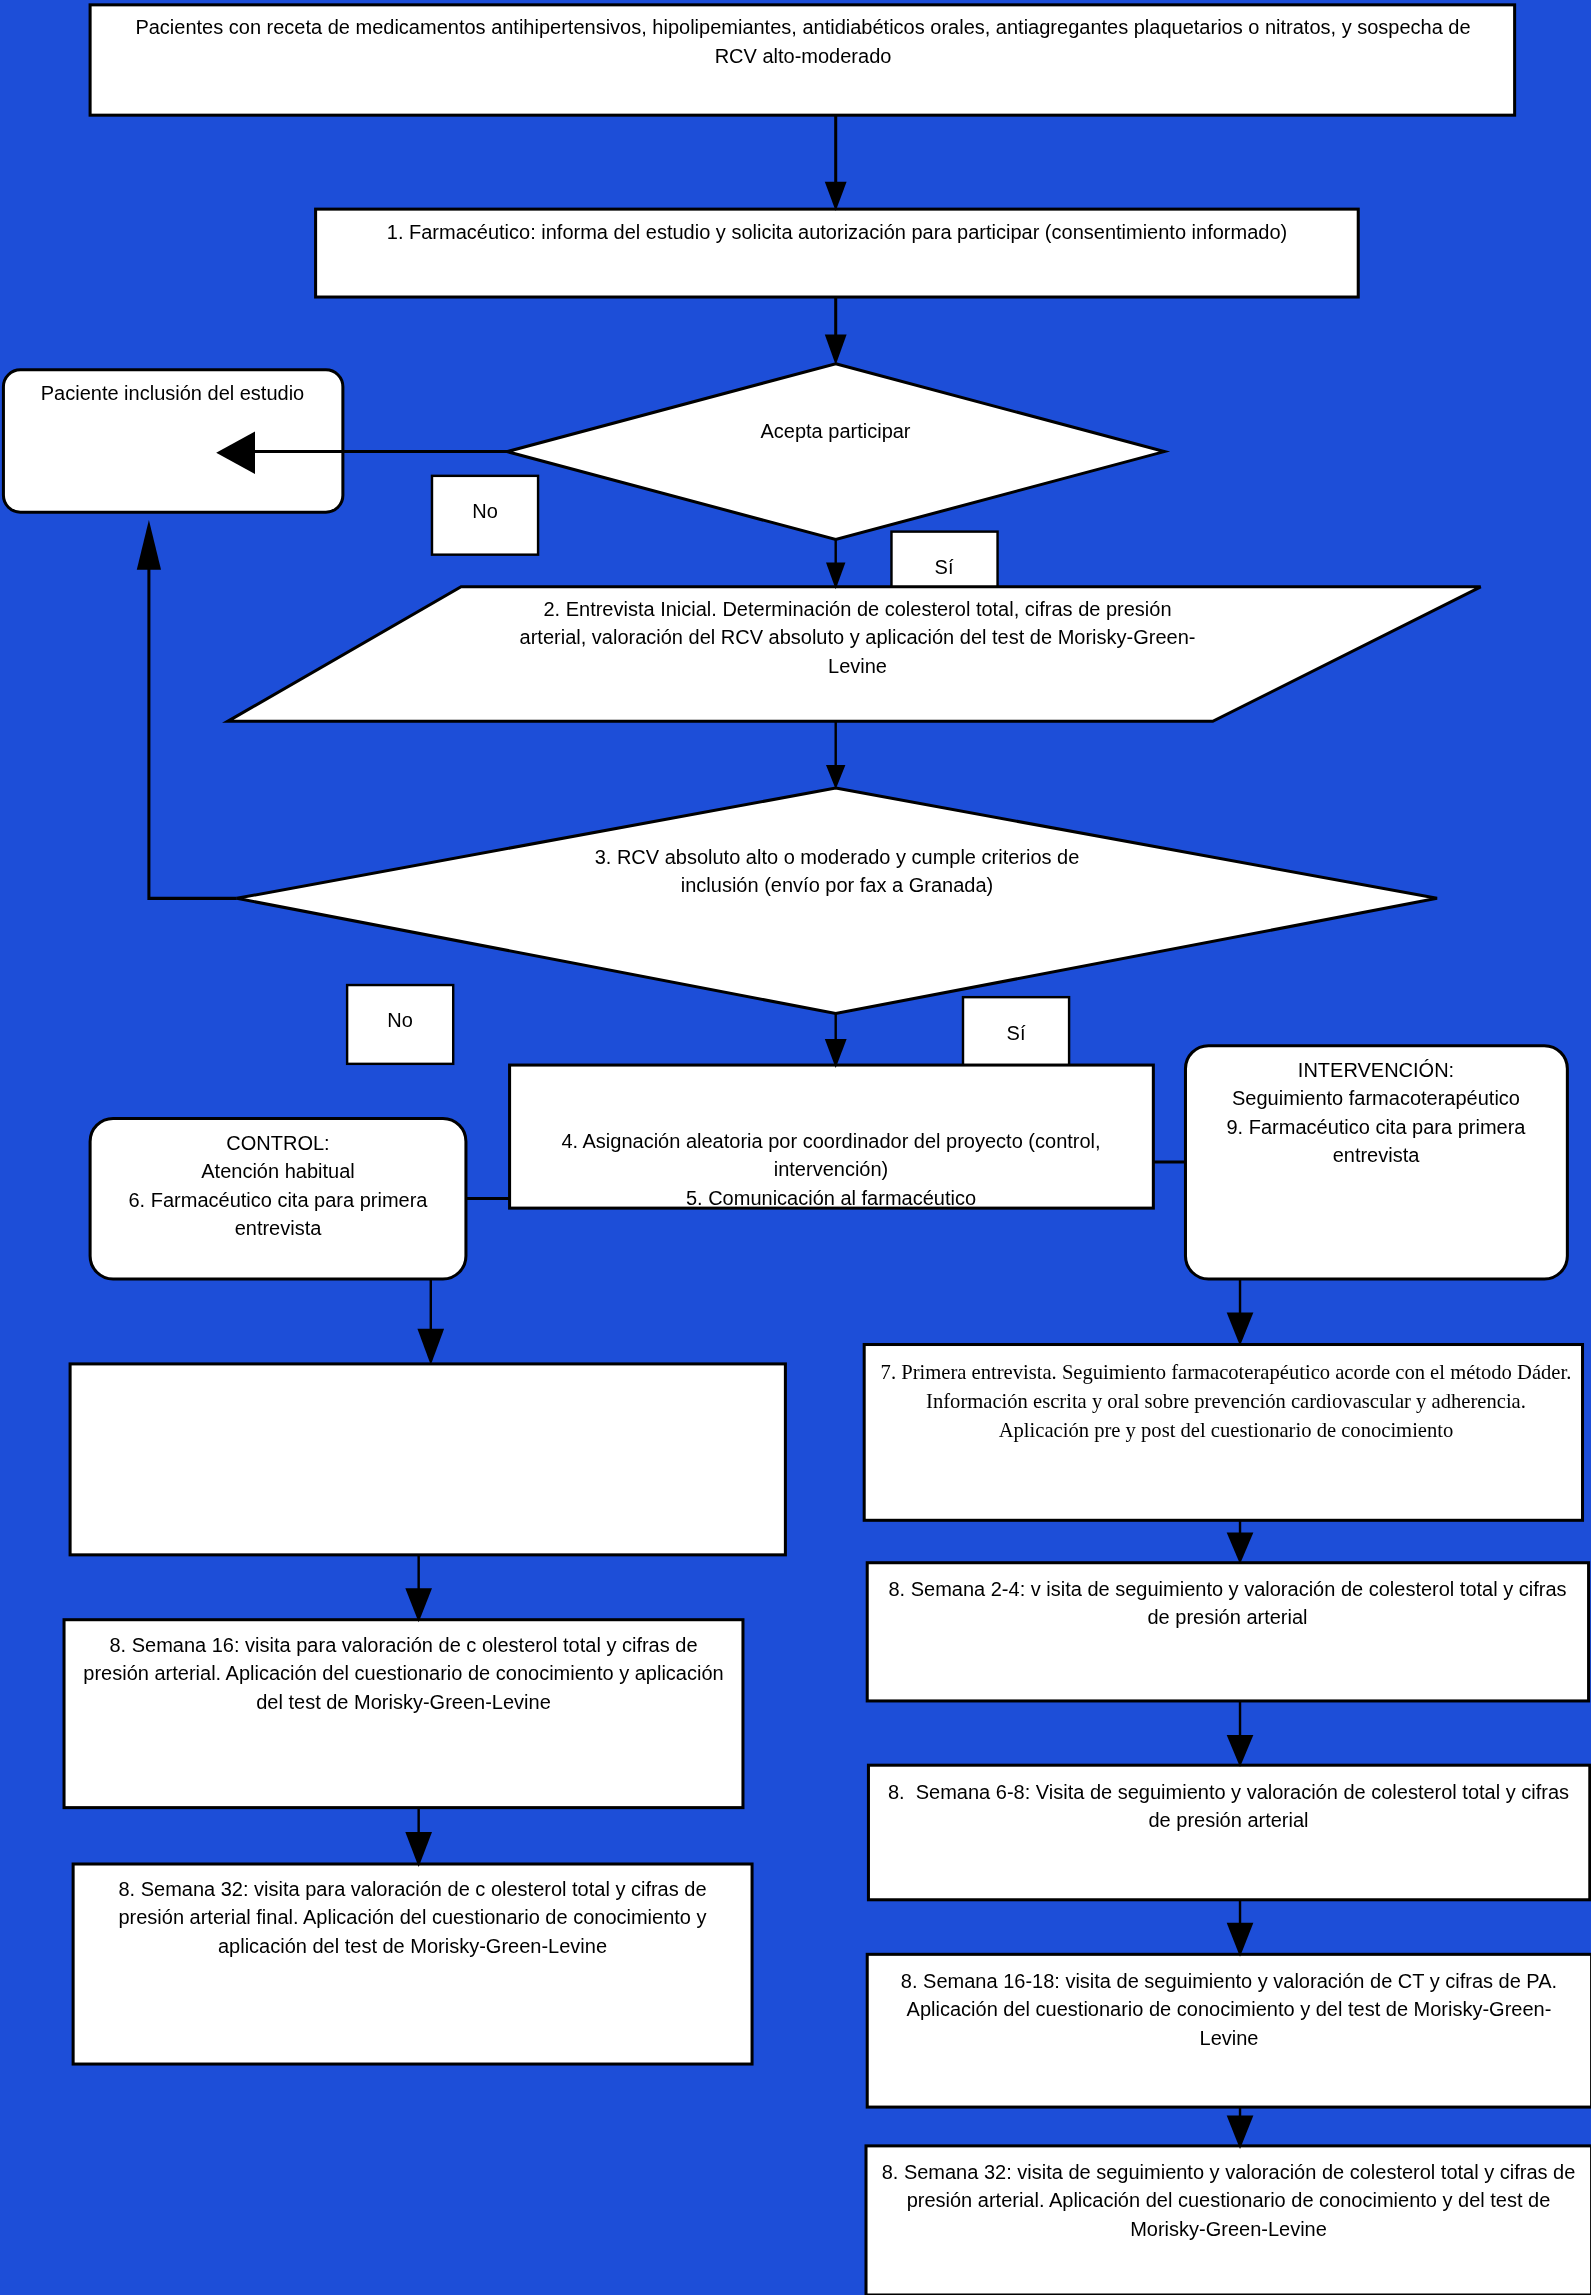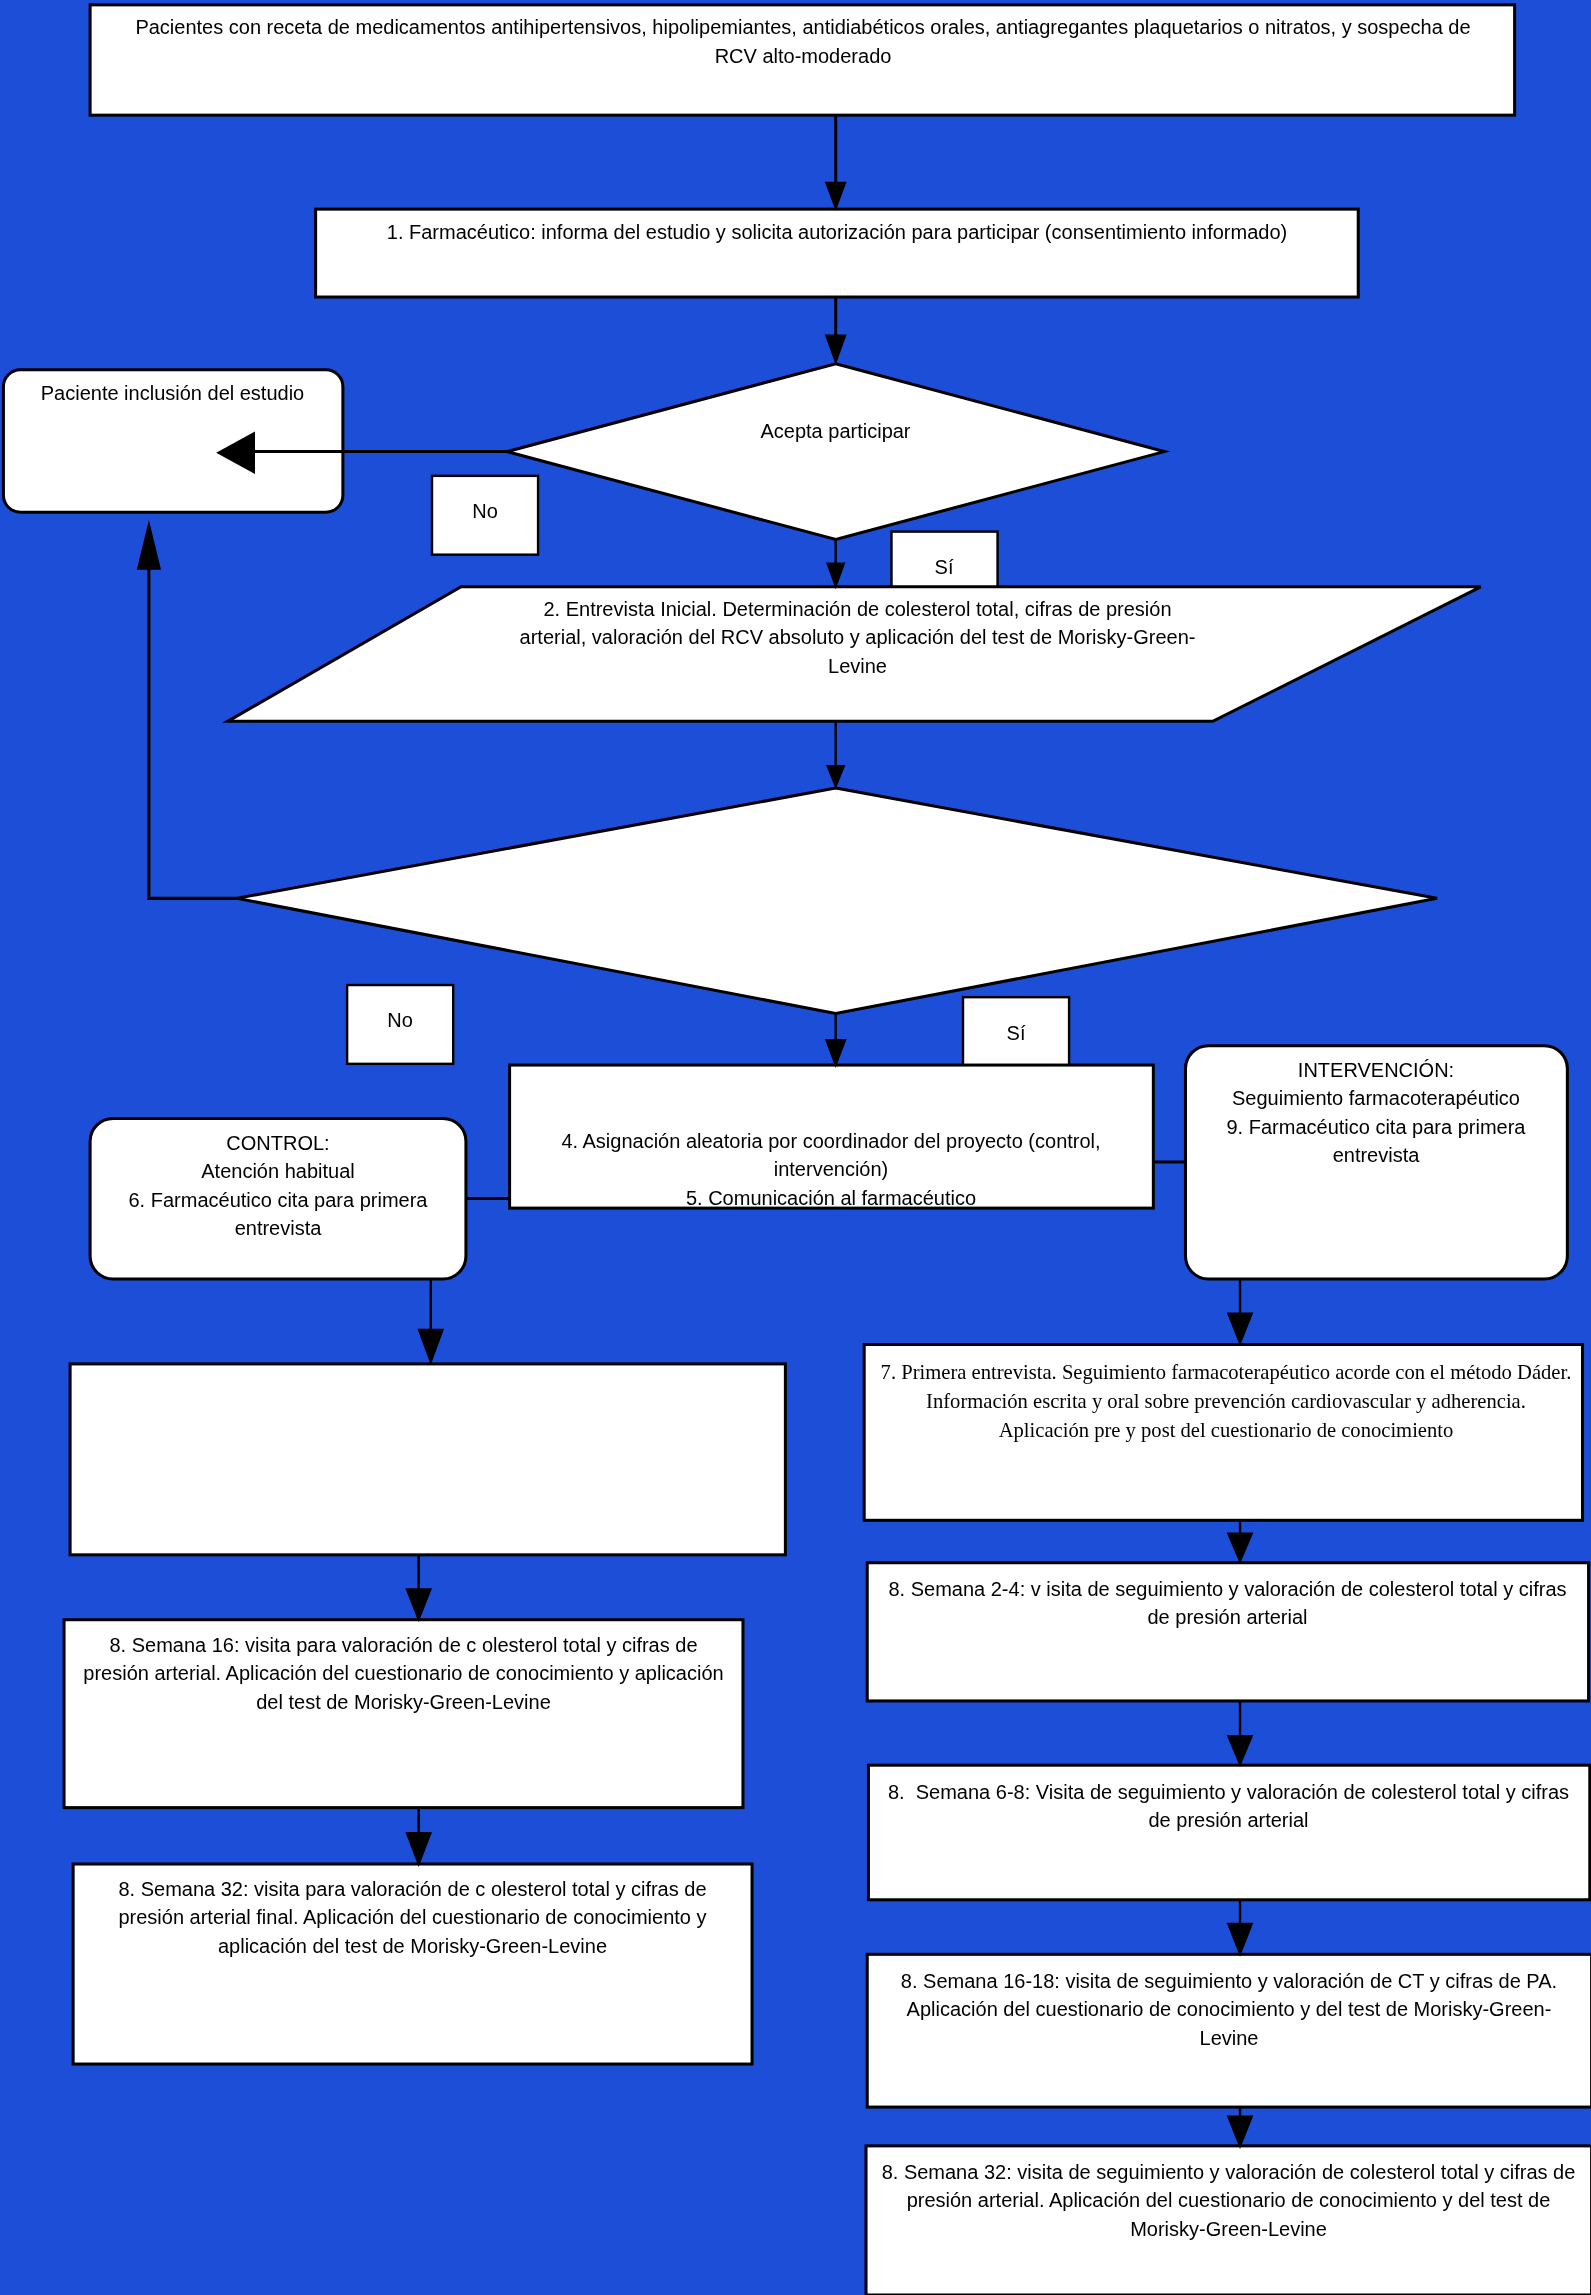--- a/index.html
+++ b/index.html
@@ -164,20 +164,21 @@
   <div class="lbl" style="left:21px; top:379px; width:303px;">Paciente inclusión del estudio</div>
 
   <div class="lbl" style="left:714px; top:417px; width:243px;">Acepta participar</div>
 
   <div class="lbl" style="left:432px; top:497px; width:106px;">No</div>
 
   <div class="lbl" style="left:891px; top:553px; width:106px;">Sí</div>
 
   <div class="lbl" style="left:482px; top:595px; width:679px;margin-left:36px;">2. Entrevista Inicial. Determinación de colesterol total, cifras de presión arterial, valoración del RCV absoluto y aplicación del test de Morisky-Green-Levine</div>
 
+  <div class="lbl" style="left:570px; top:843px; width:534px;">3. RCV absoluto alto o moderado y cumple criterios de inclusión (envío por fax a Granada)</div>
 
   <div class="lbl" style="left:347px; top:1006px; width:106px;">No</div>
 
   <div class="lbl" style="left:963px; top:1019px; width:106px;">Sí</div>
 
   <div class="lbl" style="left:524px; top:1127px; width:614px;">4. Asignación aleatoria por coordinador del proyecto (control, intervención)
 5. Comunicación al farmacéutico</div>
 
   <div class="lbl" style="left:102px; top:1129px; width:352px;">CONTROL:
 Atención habitual

